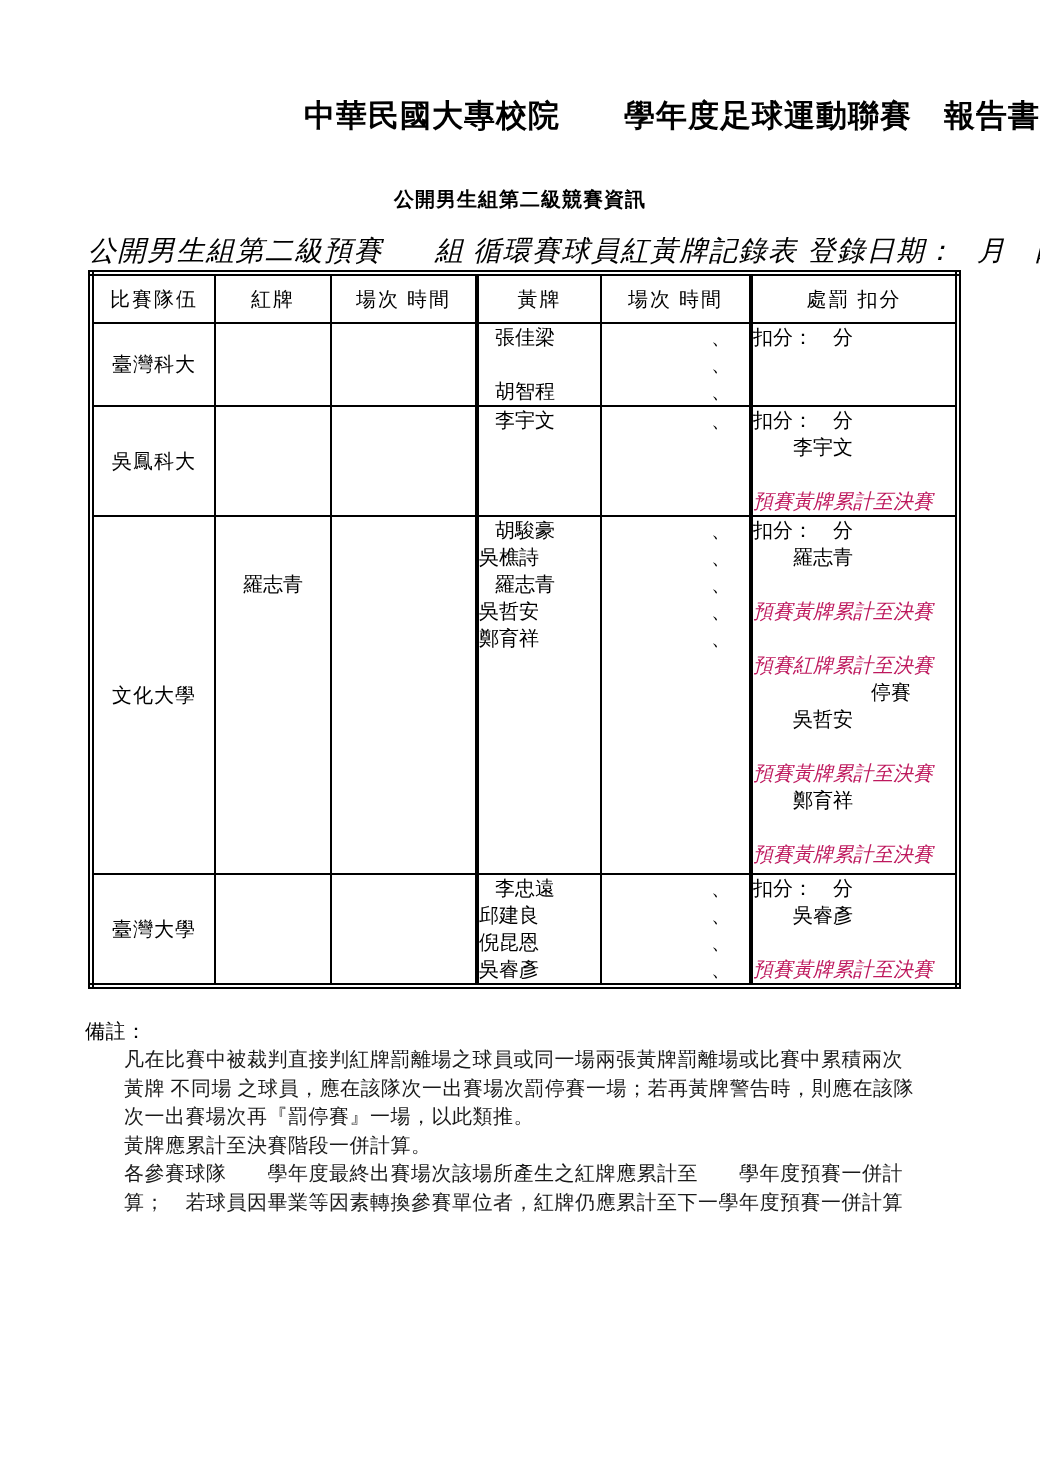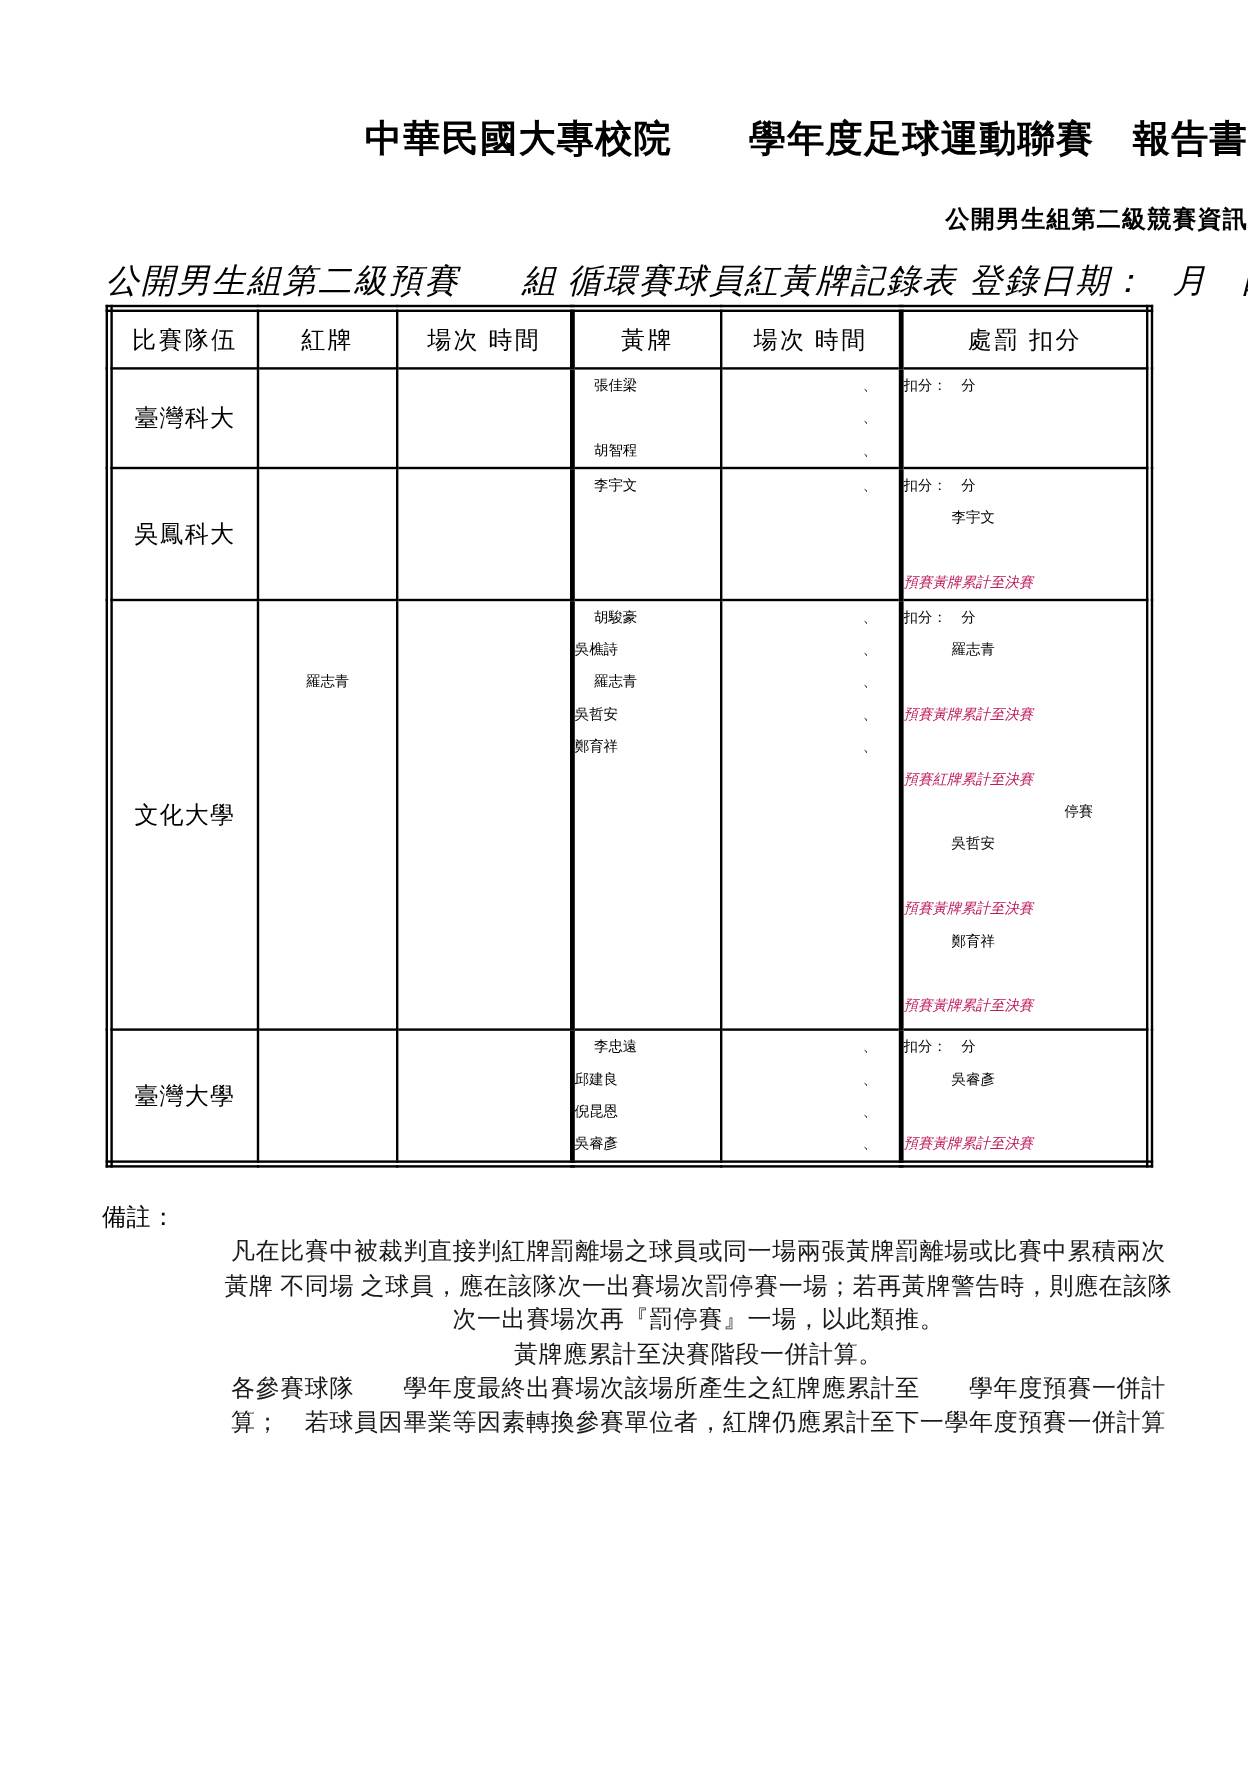--- a/index.html
+++ b/index.html
@@ -14,22 +14,22 @@
   .title{
     padding-top:96px;
     text-align:right;
     font-size:31px;
     font-weight:bold;
     letter-spacing:1px;
     line-height:40px;
     white-space:pre;
   }
   .subtitle{
-    margin-top:34px;
-    text-align:right;
+    margin-top:50px;
+    text-align:center;
     font-size:20px;
     font-weight:bold;
     letter-spacing:1px;
     line-height:26px;
     white-space:pre;
   }
   .meta{
     margin:26px 0 0 88px;
     font-size:28px;
     letter-spacing:1.5px;
@@ -66,21 +66,21 @@
     vertical-align:middle;
     text-align:center;
     font-size:20px;
     letter-spacing:1px;
     white-space:pre;
   }
   td.cell{vertical-align:top;}
   .ln{
     height:27px;
     line-height:27px;
-    font-size:12px;
+    font-size:20px;
     white-space:pre;
   }
   td.cell-red{padding-top:3px;}
   td.cell-red .ctr{text-align:center;}
   td.cell-yellow{padding:3px 0 0 16px;}
   td.cell-yellow .i2{padding-left:16px;}
   td.cell-time{padding-top:3px;}
   td.cell-time .ln{text-align:right;padding-right:18px;}
   td.cell-penalty{padding:3px 2px 0 3px;}
   td.cell-penalty .ind{padding-left:40px;}
@@ -94,21 +94,21 @@
 
   .notes{
     margin:28px 0 0 85px;
     font-size:20px;
     letter-spacing:0.5px;
   }
   .notes-label{
     line-height:28px;
     white-space:pre;
   }
-  .note-lines{margin-left:39px;text-align:center;}
+  .note-lines{margin-left:39px;}
   .note-lines div{
     line-height:28.5px;
     white-space:pre;
     color:#1a1a1a;
   }
 </style>
 </head>
 <body>
 
 <div class="page">

